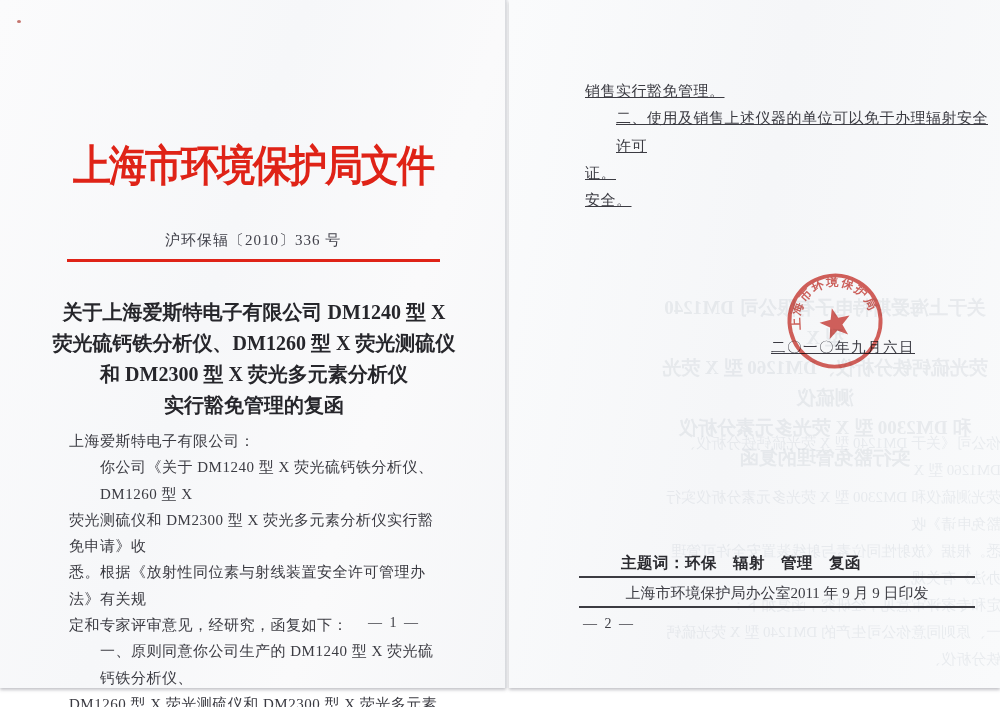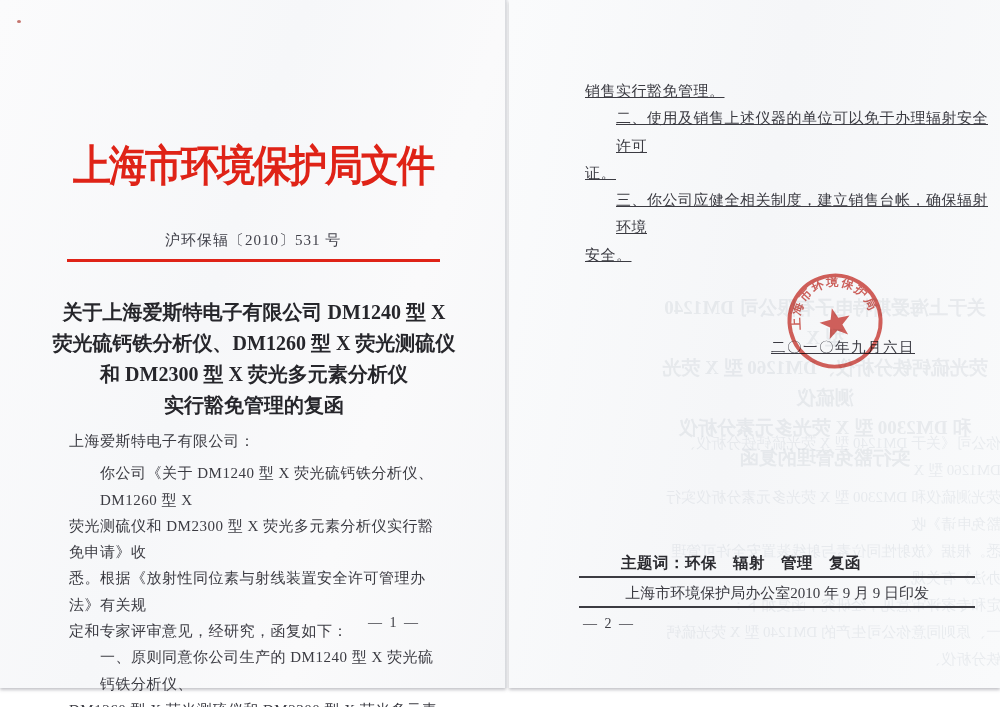--- a/index.html
+++ b/index.html
@@ -21,21 +21,21 @@
   .header-title { top:140px; left:0; width:100%; text-align:center;
     font-size:38px; font-weight:900; letter-spacing:-2px; color:#df2317;
     transform:scaleY(1.12); }
   .doc-number { top:231px; left:0; width:100%; text-align:center;
     font-size:15px; color:#41414a; letter-spacing:1px; }
   .red-rule { top:259px; left:67px; width:373px; height:3px; background:#df2317; }
   .doc-title { top:297px; left:36px; width:436px; text-align:center;
     font-size:20px; font-weight:bold; color:#26262b; line-height:31px; }
   .body-block { top:428px; left:69px; width:376px;
     font-size:15px; color:#3b3b42; line-height:26.3px; letter-spacing:.5px; }
-  .body-block .salutation { margin-bottom:6px; }
+  .body-block .salutation { }
   .indent { padding-left:31px; }
   .pagenum-1 { top:615px; left:368px; font-size:14px; color:#3b3b42; letter-spacing:2px; }
 
   
   .body-block-2 { top:78px; left:76px; width:408px;
     font-size:15px; color:#3b3b42; line-height:27.3px; letter-spacing:.5px;text-decoration:underline; }
 
   .bleed { color:rgba(122,142,155,.13); transform:scaleX(-1); filter:blur(.6px);
     pointer-events:none; }
   .bleed-title { top:293px; left:148px; width:336px; text-align:center;
@@ -60,21 +60,21 @@
 </head>
 <body>
 
 <div class="scan">
 
   <div class="page page-left">
     <div class="abs speck-red"></div>
 
     <div class="abs header-title">上海市环境保护局文件</div>
 
-    <div class="abs doc-number">沪环保辐〔2010〕531 号</div>
+    <div class="abs doc-number">沪环保辐〔2010〕336 号</div>
 
     <div class="abs red-rule"></div>
 
     <div class="abs doc-title">
       <div>关于上海爱斯特电子有限公司 DM1240 型 X</div>
       <div>荧光硫钙铁分析仪、DM1260 型 X 荧光测硫仪</div>
       <div>和 DM2300 型 X 荧光多元素分析仪</div>
       <div>实行豁免管理的复函</div>
     </div>
 
@@ -106,21 +106,20 @@
       <div>荧光测硫仪和 DM2300 型 X 荧光多元素分析仪实行豁免申请》收</div>
       <div>悉。根据《放射性同位素与射线装置安全许可管理办法》有关规</div>
       <div>定和专家评审意见，经研究，函复如下：</div>
       <div>一、原则同意你公司生产的 DM1240 型 X 荧光硫钙铁分析仪、</div>
     </div>
 
     <div class="abs body-block-2">
       <div>销售实行豁免管理。</div>
       <div class="indent">二、使用及销售上述仪器的单位可以免于办理辐射安全许可</div>
       <div>证。</div>
-      <div class="indent">三、你公司应健全相关制度，建立销售台帐，确保辐射环境</div>
       <div>安全。</div>
     </div>
 
     <div class="abs date-line">二〇一〇年九月六日</div>
 
     <svg class="abs stamp" viewBox="0 0 140 140">
       <circle cx="70" cy="70" r="59" fill="none" stroke="#d0453e" stroke-width="5"></circle>
       <path fill="#cf4640" d="M70,53 L75.1,67 L90,67.5 L78.2,76.7 L82.3,91 L70,82.6 L57.7,91 L61.8,76.7 L50,67.5 L64.9,67 Z"></path>
       <defs>
         <path id="seal-arc" d="M 30,93 A 46,46 0 1 1 110,93" fill="none"></path>
@@ -129,21 +128,21 @@
         <textPath href="#seal-arc" startOffset="50%" text-anchor="middle">上海市环境保护局</textPath>
       </text>
     </svg>
 
     <div class="abs subject-line">主题词：环保　辐射　管理　复函</div>
 
     <div class="abs footer-rule rule-1"></div>
 
     <div class="abs footer-row">
       <span>上海市环境保护局办公室</span>
-      <span>2010 年 9 月 9 日印发</span>
+      <span>2011 年 9 月 9 日印发</span>
     </div>
 
     <div class="abs footer-rule rule-2"></div>
 
     <div class="abs pagenum-2">— 2 —</div>
   </div>
 
 </div>
 
 </body></html>

